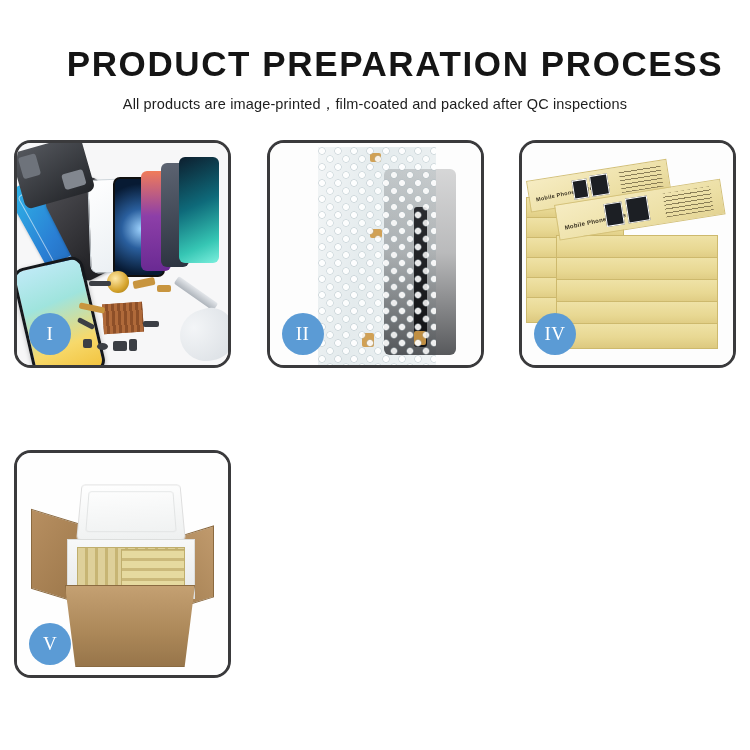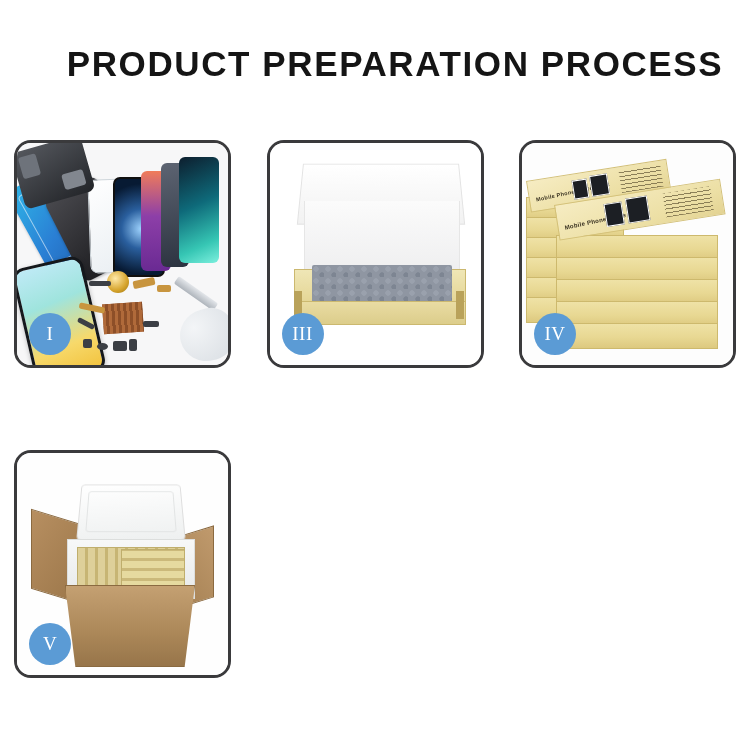--- a/index.html
+++ b/index.html
@@ -349,20 +349,21 @@
   }
   .k-tape {
     position:absolute; background: rgba(150,120,80,.55);
   }
 </style>
 </head>
 <body>
 
 <div class="header">
   <h1 class="title">PRODUCT PREPARATION PROCESS</h1>
+  <p class="subtitle">All products are image-printed，film-coated and packed after QC inspections</p>
 </div>
 
 <div class="grid">
 
   <div class="panel">
     <div class="stage">
       <div class="p1bg"></div>
       <div class="ph ph-blue"></div>
       <div class="ph ph-dark"></div>
       <div class="ph glassA"></div>
@@ -383,34 +384,36 @@
       <div class="scrap" style="left:126px;top:178px;width:16px;height:6px;"></div>
       <div class="flex-b" style="left:116px;top:136px;width:22px;height:8px;transform:rotate(-12deg);"></div>
       <div class="flex-b" style="left:140px;top:142px;width:14px;height:7px;"></div>
       <div class="flex-b" style="left:62px;top:162px;width:26px;height:6px;transform:rotate(12deg);"></div>
       <div class="tweez"></div>
       <div class="hand"></div>
     </div>
     <div class="badge">I</div>
   </div>
 
-
   <div class="panel">
     <div class="stage">
-      <div class="p3bg"></div>
-      <div class="wb-lid"></div>
-      <div class="wb-inner"></div>
-      <div class="wb-base"></div>
-      <div class="wb-foam"></div>
-      <div class="wb-front-flap"></div>
-      <div class="wb-tab-l"></div>
-      <div class="wb-tab-r"></div>
+      <div class="p2bg"></div>
+      <div class="bag">
+        <div class="flexcable"></div>
+        <div class="cable-strip"></div>
+        <div class="tape" style="left:52px;top:6px;width:11px;height:9px;"></div>
+        <div class="tape" style="left:52px;top:82px;width:12px;height:9px;"></div>
+        <div class="tape" style="left:44px;top:186px;width:12px;height:14px;"></div>
+        <div class="tape" style="left:96px;top:184px;width:12px;height:14px;"></div>
+        <div class="bubbles"></div>
+      </div>
     </div>
-    <div class="badge">III</div>
+    <div class="badge">II</div>
   </div>
+
 
   <div class="panel">
     <div class="stage">
       <div class="p4bg"></div>
       <div class="stack">
 
         <div class="sbox" style="left:0px;top:44px;width:96px;height:22px;"></div>
         <div class="sbox" style="left:0px;top:64px;width:96px;height:22px;"></div>
         <div class="sbox" style="left:0px;top:84px;width:96px;height:22px;"></div>
         <div class="sbox" style="left:0px;top:104px;width:96px;height:22px;"></div>

